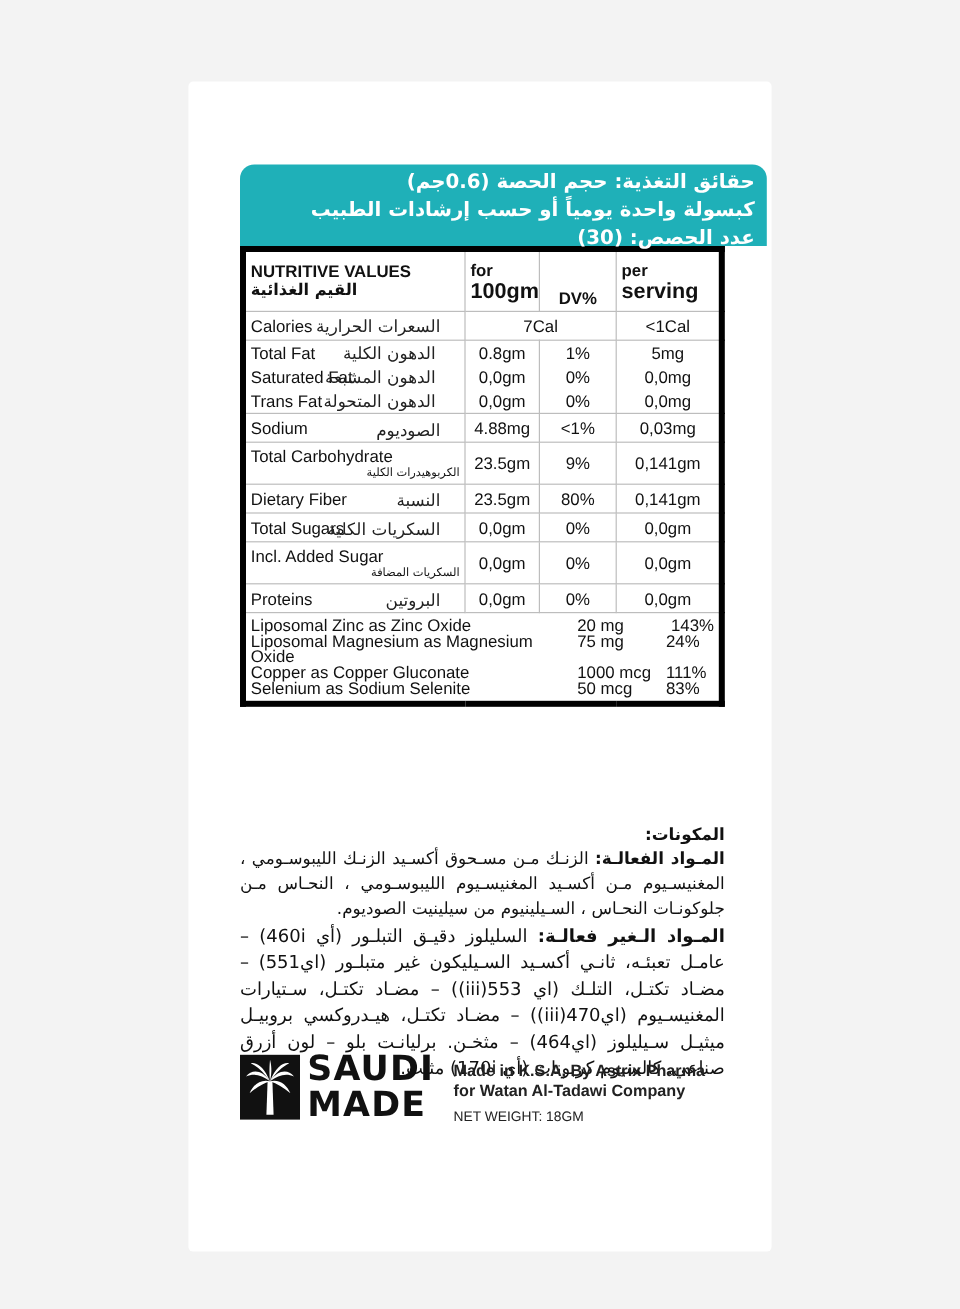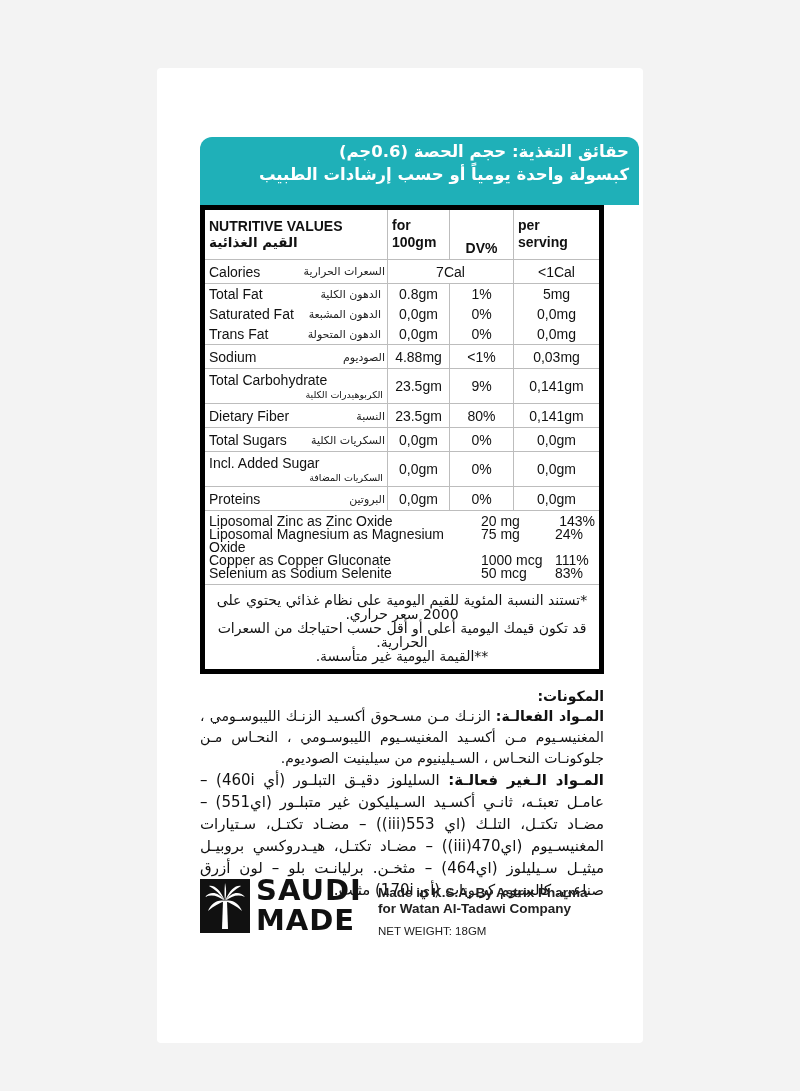--- a/index.html
+++ b/index.html
@@ -8,25 +8,25 @@
   .label-wrap { position:absolute; left:200px; top:137px; width:439px; }
   .teal-header { background:#1fb0b8; color:#fff; border-radius:12px 12px 0 0; padding:3px 10px 2px 8px; direction:rtl; text-align:right; font-family:"DejaVu Sans", sans-serif; font-weight:bold; font-size:16.5px; line-height:23px; height:68px; box-sizing:border-box; }
   .teal-header div { white-space:nowrap; }
   table.nut { width:404px; border-collapse:collapse; table-layout:fixed; border:5px solid #000000; }
   table.nut td { border:1px solid #bdbdbd; padding:0 4px; vertical-align:middle; font-size:14px; }
   .c1 { width:185px; } .c2 { width:62px; } .c3 { width:64px; } .c4 { width:auto; }
   .hdr td { height:46px; }
   .nv-en { font-weight:bold; font-size:14px; line-height:15px; }
   .nv-ar { font-family:"DejaVu Sans", sans-serif; font-weight:bold; font-size:13.5px; line-height:16px; direction:rtl; text-align:left; }
   .hdr-small { font-weight:bold; font-size:14px; line-height:15px; }
-  .hdr-big { font-weight:bold; font-size:14px; line-height:19px; }
+  .hdr-big { font-weight:bold; font-size:18px; line-height:19px; }
   .dv-hdr { font-weight:bold; font-size:17px; text-align:center; vertical-align:bottom !important; padding-bottom:3px !important; }
   .name-cell { position:relative;margin-top:20px; }
   .en { font-size:14px; }
-  .ar { font-family:"DejaVu Sans", sans-serif; font-size:11px; color:#222; direction:rtl; position:absolute; right:2px; }
+  .ar { font-family:"DejaVu Sans", sans-serif; font-size:14px; color:#222; direction:rtl; position:absolute; right:20px; }
   .val { text-align:center; font-size:14.5px; }
   .row-single td { height:23px; }
   .row-tall td { height:34px; }
   .fat-block td { padding-top:2px; padding-bottom:2px; }
   .fat-line { height:20px; line-height:20px; position:relative; white-space:nowrap; }
   .fat-line .ar { top:0; }
   .stacked .en { display:block; line-height:16px; }
   .stacked .ar2 { font-family:"DejaVu Sans", sans-serif; font-size:9.5px; direction:rtl; display:block; text-align:right; line-height:13px; }
   .rda-head td { height:20px; font-size:13px; }
   .rda-head .ar-title { font-family:"DejaVu Sans", sans-serif; font-size:11px; direction:rtl; text-align:left; padding-left:6px; }
@@ -50,20 +50,21 @@
 </style>
 </head>
 <body>
 
 <div class="card"></div>
 
 <div class="label-wrap">
   <div class="teal-header">
     <div>حقائق التغذية: حجم الحصة  (0.6جم)</div>
     <div>كبسولة واحدة يومياً أو حسب إرشادات الطبيب</div>
+    <div>عدد الحصص: (30)</div>
   </div>
 
   <table class="nut">
     <colgroup>
         <col class="c1">
         <col class="c2">
         <col class="c3">
         <col class="c4">
       </colgroup>
     <tbody>
@@ -195,27 +196,20 @@
               <span class="m-pct" style="text-align:left">111%</span>
             </div>
         <div class="mrow">
               <span class="m-name">Selenium as Sodium Selenite</span>
               <span class="m-amt">50 mcg</span>
               <span class="m-pct" style="text-align:left">83%</span>
             </div>
       </td>
     </tr>
 
-    <tr>
-      <td colspan="4" class="foot-note">
-        <div>*تستند النسبة المئوية للقيم اليومية على نظام غذائي يحتوي على 2000 سعر حراري.</div>
-        <div>قد تكون قيمك اليومية أعلى أو أقل حسب احتياجك من السعرات الحرارية.</div>
-        <div>**القيمة اليومية غير متأسسة.</div>
-      </td>
-    </tr>
   </tbody>
     </table>
 </div>
 
 <div class="ingredients">
   <div class="ing-title">المكونات:</div>
   <div class="active"><b>المـواد الفعالـة:</b><span> الزنـك مـن مسـحوق أكسـيد الزنـك الليبوسـومي ، المغنيسـيوم مـن أكسـيد المغنيسـيوم الليبوسـومي ، النحـاس مـن جلوكونـات النحـاس ، السـيلينيوم من سيلينيت الصوديوم.</span></div>
   <div class="inactive"><b>المـواد الـغير فعالـة:</b><span> السليلوز دقيـق التبلـور (أي 460i) – عامـل تعبئـه، ثانـي أكسـيد السـيليكون غير متبلـور (اي551) – مضـاد تكتـل، التلـك (اي 553(iii)) – مضـاد تكتـل، سـتيارات المغنيسـيوم (اي470(iii)) – مضـاد تكتـل، هيـدروكسي بروبيـل ميثيـل سـيليلوز (اي464) – مثخـن. برليانـت بلو – لون أزرق صناعي. كالسيوم كربونات (أي 170i) مثبت.</span></div>
 </div>
 

